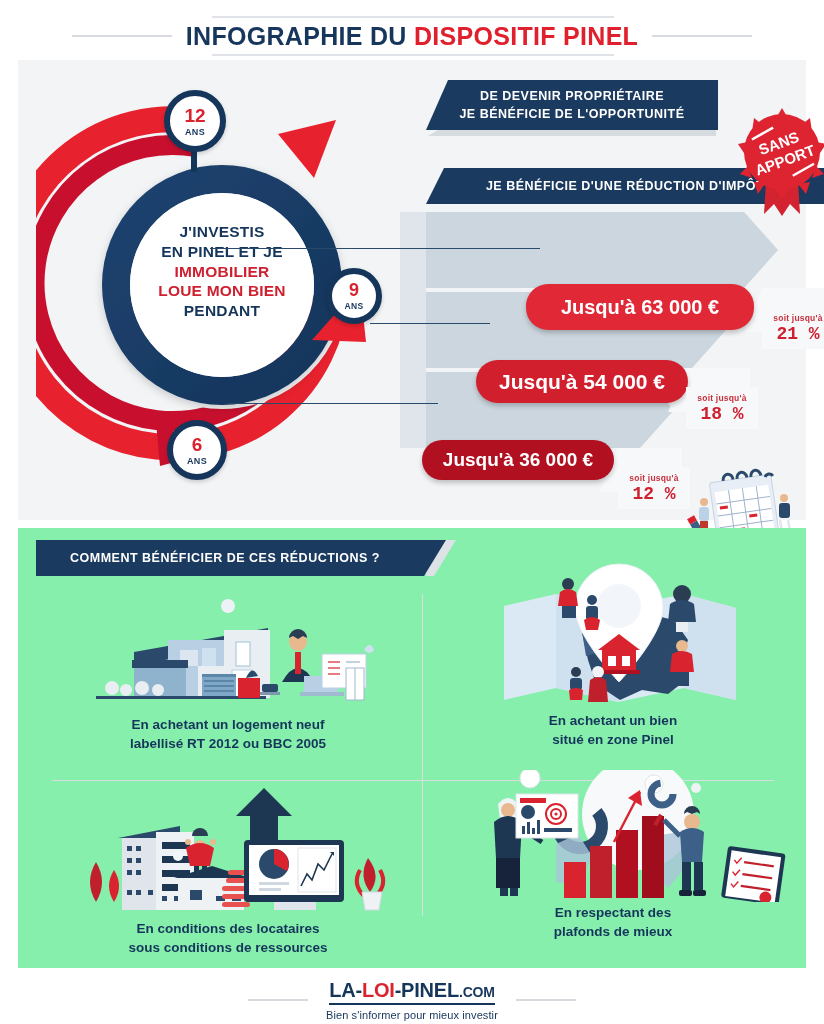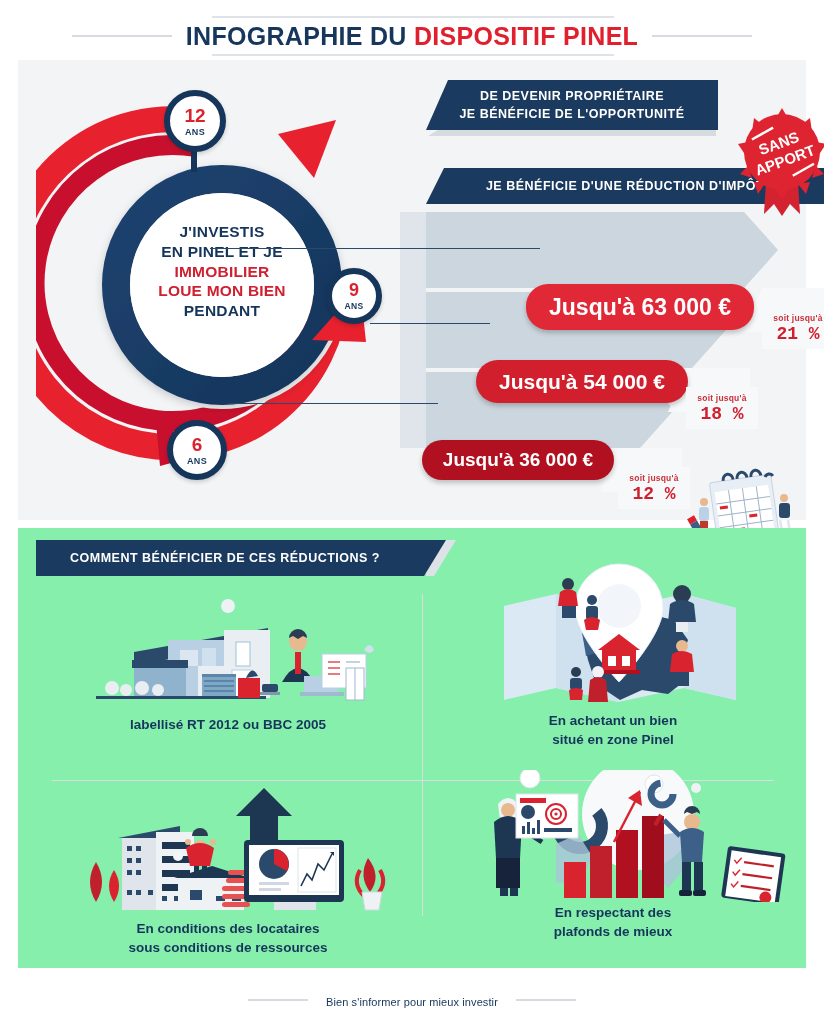--- a/index.html
+++ b/index.html
@@ -112,21 +112,21 @@
   .n-3 { left: 582px; top: 388px; width: 82px; height: 44px;
          clip-path: polygon(18px 0, 100% 0, 100% 100%, 0 100%); }
 
   
   .pill {
     position: absolute; border-radius: 22px; color:#fff;
     display:flex; align-items:center; justify-content:center;
     font-weight: bold; white-space: nowrap;
     box-shadow: 0 3px 5px rgba(0,0,0,.22);
   }
-  .pill-1 { left: 508px; top: 224px; width: 228px; height: 46px; background:#e02836; font-size: 23px; }
+  .pill-1 { left: 508px; top: 224px; width: 228px; height: 46px; background:#e02836; font-size: 20px; }
   .pill-2 { left: 458px; top: 300px; width: 212px; height: 43px; background:#d11f2e; font-size: 21px; }
   .pill-3 { left: 404px; top: 380px; width: 192px; height: 40px; background:#b01020; font-size: 19px; }
 
   
   .conn { position:absolute; background:#2a4a6b; height:1px; }
 
   
   .rosette { position: absolute; left: 714px; top: 44px; width: 100px; height: 118px; }
 
   
@@ -420,20 +420,21 @@
               <line x1="270" y1="78" x2="284" y2="78"></line>
             </g>
           </g>
         <g>
             <rect x="270" y="76" width="18" height="32" fill="#ffffff" stroke="#9fb9cf"></rect>
            <line x1="279" y1="76" x2="279" y2="108" stroke="#9fb9cf"></line>
           </g>
         <path d="M288 58 q6-10 10 0 q-4 6-10 0" fill="#cfe0ee"></path>
       </svg>
       <div class="q-cap" style="top:126px;">
+        <div>En achetant un logement neuf</div>
         <div>labellisé RT 2012 ou BBC 2005</div>
       </div>
     </div>
 
     <div class="quad" style="left:410px; top:30px; width:370px; height:218px;">
       <svg class="illus" style="left:58px; top:2px; width:266px; height:150px;" viewBox="0 0 266 150">
         <polygon points="18,46 70,34 132,48 198,34 250,48 250,140 198,128 132,142 70,128 18,140" fill="#dbe9f4"></polygon>
         <polygon points="70,34 132,48 132,142 70,128" fill="#cfe1ef"></polygon>
         <polygon points="198,34 250,48 250,140 198,128" fill="#cfe1ef"></polygon>
         <path d="M96 72 l22-14 24 8 20-12 26 6 14 20 -8 22 6 18 -18 14 -26 -4 -22 10 -24 -16 -8 -24 z" fill="#2b4a6b"></path>
@@ -646,18 +647,21 @@
       <div class="q-cap" style="top:134px;">
         <div>En respectant des</div>
         <div>plafonds de mieux</div>
       </div>
     </div>
   </div>
 
   <div class="footer">
     <div class="foot-rule"></div>
     <div class="logo-box">
+      <div class="logo-main">
+        <span class="a">LA-</span><span class="b">LOI</span><span class="a">-PINEL</span><span class="c">.COM</span>
+      </div>
       <div class="logo-sub">Bien s'informer pour mieux investir</div>
     </div>
     <div class="foot-rule"></div>
   </div>
 
 </div>
 
 </body></html>

